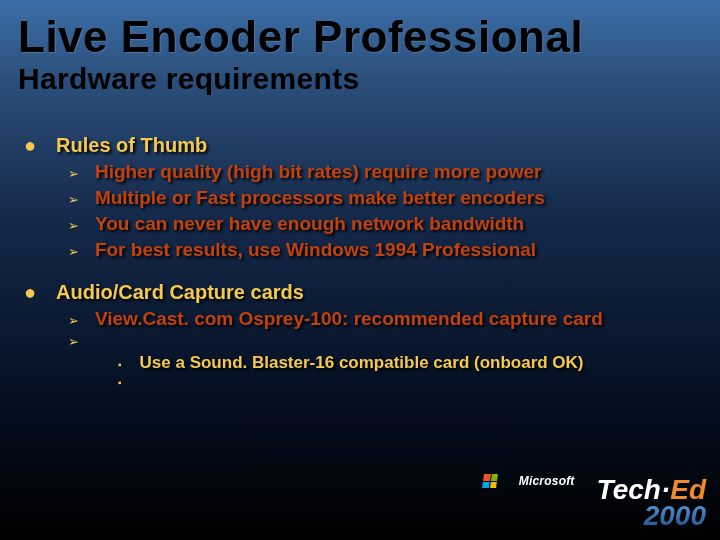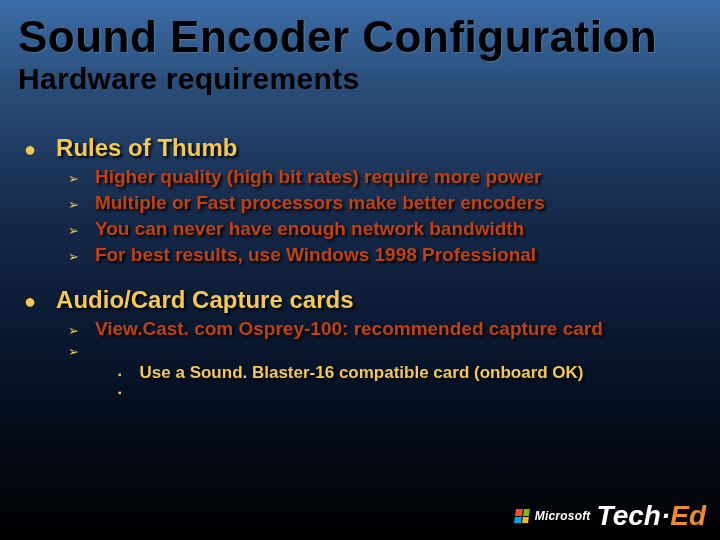--- a/index.html
+++ b/index.html
@@ -38,21 +38,21 @@
     align-items: baseline;
     margin: 6px 0 4px 4px;
   }
   .l1 .bullet {
     font-size: 20px;
     line-height: 1;
     margin-right: 20px;
     color: #f5c94f;
   }
   .l1 .txt {
-    font-size: 24px;
+    font-size: 20px;
     font-weight: 700;
     color: #f5c94f;
     text-shadow: 2px 2px 3px #000;
   }
   .l2 {
     display: flex;
     align-items: baseline;
     margin: 4px 0 4px 48px;
   }
   .l2 .bullet {
@@ -85,23 +85,23 @@
   .spacer { height: 10px; }
   .logo {
     position: absolute;
     right: 14px;
     bottom: 8px;
     text-align: right;
     color: #fff;
   }
   .logo-row1 {
     display: flex;
-    align-items: center;
+    align-items: flex-start;
     justify-content: flex-end;
-    gap: 6px;
+    gap: 22px;
   }
   .ms {
     font-size: 12px;
     font-style: italic;
     font-weight: 700;
     color: #fff;
     letter-spacing: 0.2px;
   }
   .tech {
     font-size: 28px;
@@ -131,21 +131,21 @@
     gap: 1px;
   }
   .flag span:nth-child(1){background:#f25022;}
   .flag span:nth-child(2){background:#7fba00;}
   .flag span:nth-child(3){background:#00a4ef;}
   .flag span:nth-child(4){background:#ffb900;}
 </style>
 </head>
 <body>
 
-<div class="title">Sound Encoder Configuration</div>
+<div class="title">Live Encoder Professional</div>
 <div class="subtitle">Hardware requirements</div>
 
 <div class="content">
 
   <div class="l1">
     <span class="bullet">●</span>
     <span class="txt">Rules of Thumb</span>
   </div>
   <div class="l2">
     <span class="bullet">➢</span>
@@ -154,21 +154,21 @@
   <div class="l2">
     <span class="bullet">➢</span>
     <span class="txt">Multiple or Fast processors make better encoders</span>
   </div>
   <div class="l2">
     <span class="bullet">➢</span>
     <span class="txt">You can never have enough network bandwidth</span>
   </div>
   <div class="l2">
     <span class="bullet">➢</span>
-    <span class="txt">For best results, use Windows 1998 Professional</span>
+    <span class="txt">For best results, use Windows 1994 Professional</span>
   </div>
 
   <div class="spacer"></div>
 
   <div class="l1">
     <span class="bullet">●</span>
     <span class="txt">Audio/Card Capture cards</span>
   </div>
   <div class="l2">
     <span class="bullet">➢</span>
@@ -191,13 +191,14 @@
   <div class="logo-row1">
     <span class="flag">
         <span></span>
         <span></span>
         <span></span>
         <span></span>
       </span>
     <span class="ms">Microsoft</span>
     <span class="tech"><span>Tech·</span><span class="ed">Ed</span></span>
   </div>
+  <div class="year">2000</div>
 </div>
 
 </body></html>

